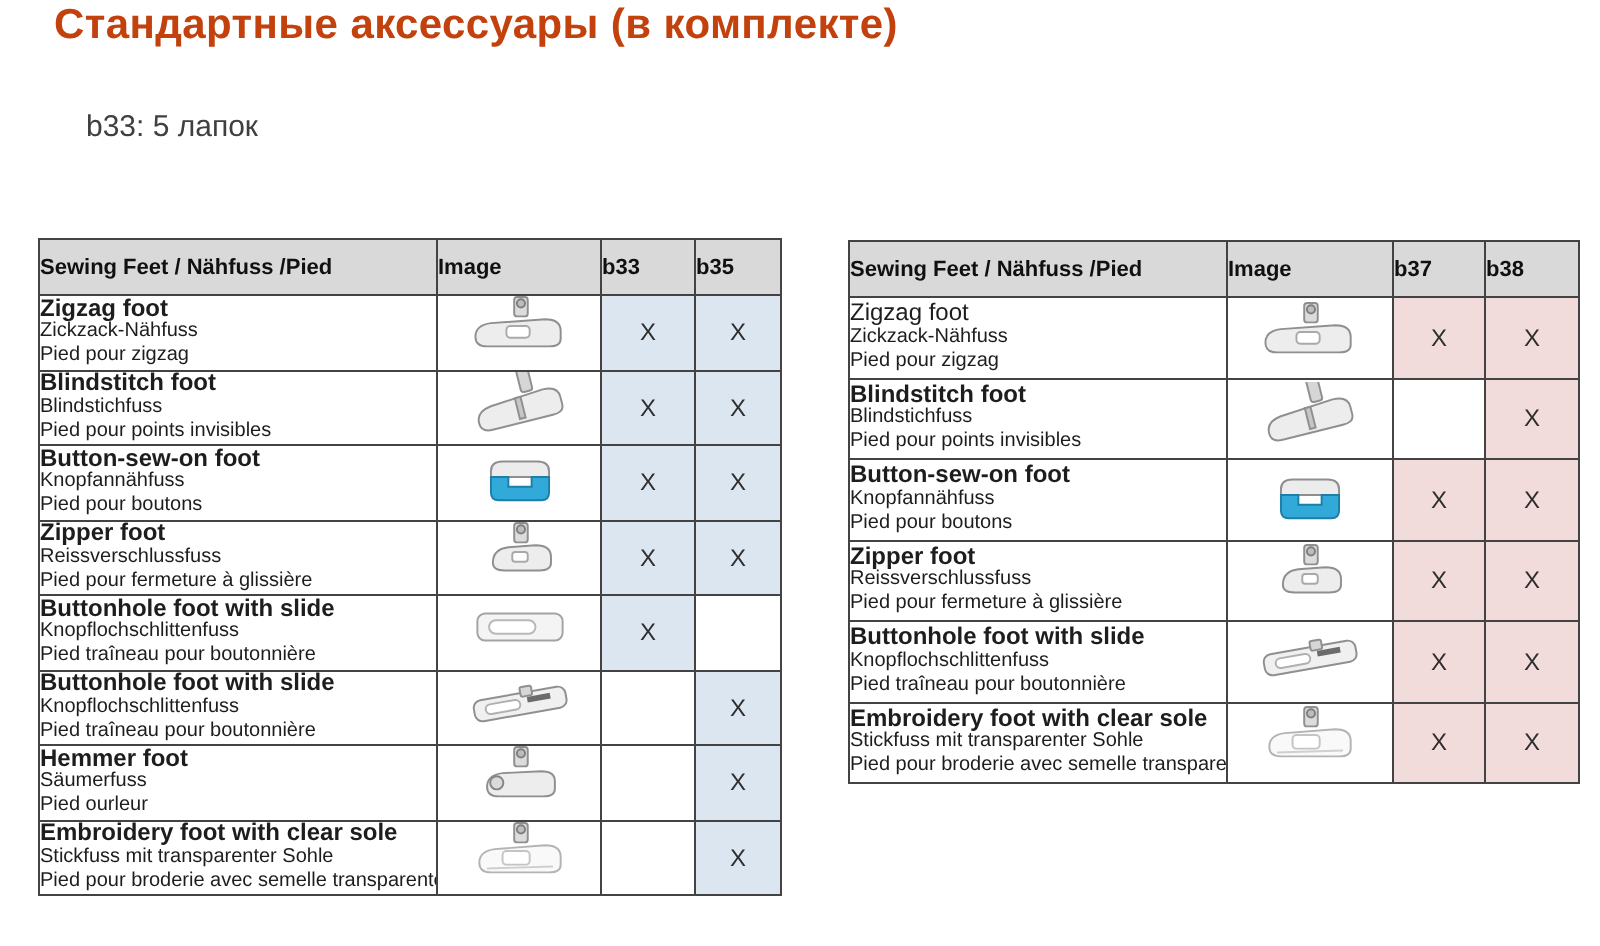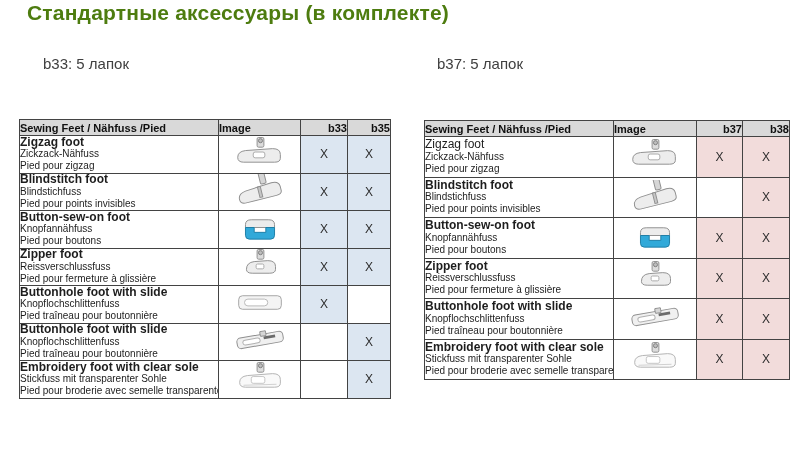--- a/index.html
+++ b/index.html
@@ -15,43 +15,42 @@
   .notes-right{left:437px;top:51px;}
   .notes div{height:26px;line-height:26px;}
   table.feet{
     position:absolute;border-collapse:collapse;table-layout:fixed;background:#fff;
   }
   #table-left{left:19px;top:119px;width:371px;}
   #table-right{left:424px;top:120px;width:365px;}
   table.feet th,table.feet td{
     border:1px solid #434343;padding:0;vertical-align:middle;overflow:hidden;
   }
-  table.feet thead tr{height:16px;}
+  table.feet thead tr{height:28px;}
   #table-left tbody tr{height:37.5px;}
   #table-right tbody tr{height:40.5px;}
   th{background:#d9d9d9;font-size:11px;font-weight:bold;color:#101010;text-align:left;padding:1px 4px;}
-  th.center{text-align:right;padding:1px 0;}
+  th.center{text-align:left;padding:1px 0;}
   td.name-cell{padding:1px 4px 1px 5px;font-size:10px;line-height:11.6px;color:#1d1d1d;white-space:nowrap;}
   td.name-cell .name-en{font-size:12px;}
   td.name-cell .name-en.b{font-weight:bold;}
   td.image-cell{text-align:center;background:#fff;}
   td.check-cell{text-align:center;font-size:12px;color:#2e2e2e;background:#fff;}
   .foot-img{display:inline-block;line-height:0;}
 </style>
 </head>
 <body>
 
-<div class="page-title" style="color: #4d7c0f;">Стандартные аксессуары (в комплекте)</div>
+<div class="page-title" style="color: #c2410c;">Стандартные аксессуары (в комплекте)</div>
 
 <div class="notes notes-left">
   <div>b33: 5 лапок</div>
 </div>
 
 <div class="notes notes-right">
-  <div>b37: 5 лапок</div>
 </div>
 
 <table class="feet" id="table-left">
   <colgroup>
       <col style="width:199px">
       <col style="width:82px">
       <col style="width:47px">
       <col style="width:43px">
     </colgroup>
   <thead>
@@ -147,20 +146,35 @@
                 <rect x="11" y="14" width="18" height="5" rx="2.5" fill="#ffffff" stroke="#b0b0b0"></rect>
                 <rect x="33" y="13.5" width="12" height="3" fill="#6b6b6b"></rect>
                 <rect x="30" y="8" width="6" height="5" rx="1" fill="#d6d6d6" stroke="#8f8f8f"></rect>
               </g>
             </svg></span></td>
         <td class="check-cell"></td>
         <td class="check-cell" style="background: rgb(220, 230, 241);">X</td>
       </tr>
       <tr>
         <td class="name-cell">
+          <div class="name-en b">Hemmer foot</div>
+          <div>Säumerfuss</div>
+          <div>Pied ourleur</div>
+        </td>
+        <td class="image-cell"><span class="foot-img"><svg viewBox="0 0 58 32" width="58" height="31" xmlns="http://www.w3.org/2000/svg">
+              <rect x="26" y="0.5" width="7" height="10" rx="1.5" fill="#dcdcdc" stroke="#8f8f8f"></rect>
+              <circle cx="29.5" cy="3.8" r="2.1" fill="#bdbdbd" stroke="#7f7f7f"></circle>
+              <path d="M12 21 Q12 15 20 14 L40 13 Q47 13 47 18 L47 22 Q47 26 41 26 L18 26 Q12 26 12 21 Z" fill="#ededed" stroke="#8f8f8f"></path>
+              <circle cx="17" cy="19" r="3.4" fill="#dadada" stroke="#868686"></circle>
+            </svg></span></td>
+        <td class="check-cell"></td>
+        <td class="check-cell" style="background: rgb(220, 230, 241);">X</td>
+      </tr>
+      <tr>
+        <td class="name-cell">
           <div class="name-en b">Embroidery foot with clear sole</div>
           <div>Stickfuss mit transparenter Sohle</div>
           <div>Pied pour broderie avec semelle transparente</div>
         </td>
         <td class="image-cell"><span class="foot-img"><svg viewBox="0 0 58 32" width="58" height="31" xmlns="http://www.w3.org/2000/svg">
               <rect x="26" y="0.5" width="7" height="10" rx="1.5" fill="#dcdcdc" stroke="#8f8f8f"></rect>
               <circle cx="29.5" cy="3.8" r="2.1" fill="#bdbdbd" stroke="#7f7f7f"></circle>
               <path d="M8 21 Q8 15 16 14 L42 12 Q50 12 50 18 L50 22 Q50 26 44 26 L14 26 Q8 26 8 21 Z" fill="#f9f9f9" stroke="#b3b3b3"></path>
               <rect x="20" y="15" width="14" height="7" rx="2" fill="#ffffff" stroke="#c4c4c4"></rect>
               <line x1="12" y1="24" x2="46" y2="23" stroke="#cfcfcf"></line>

